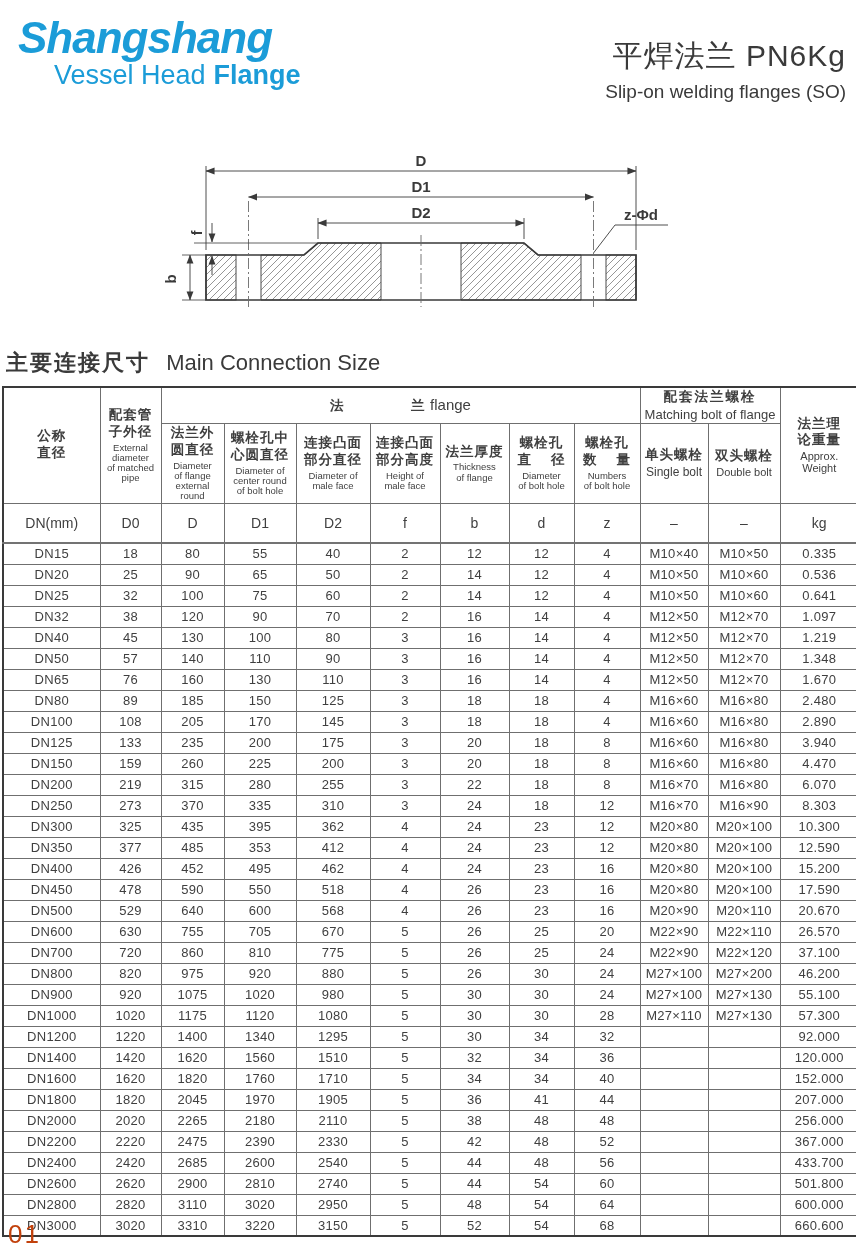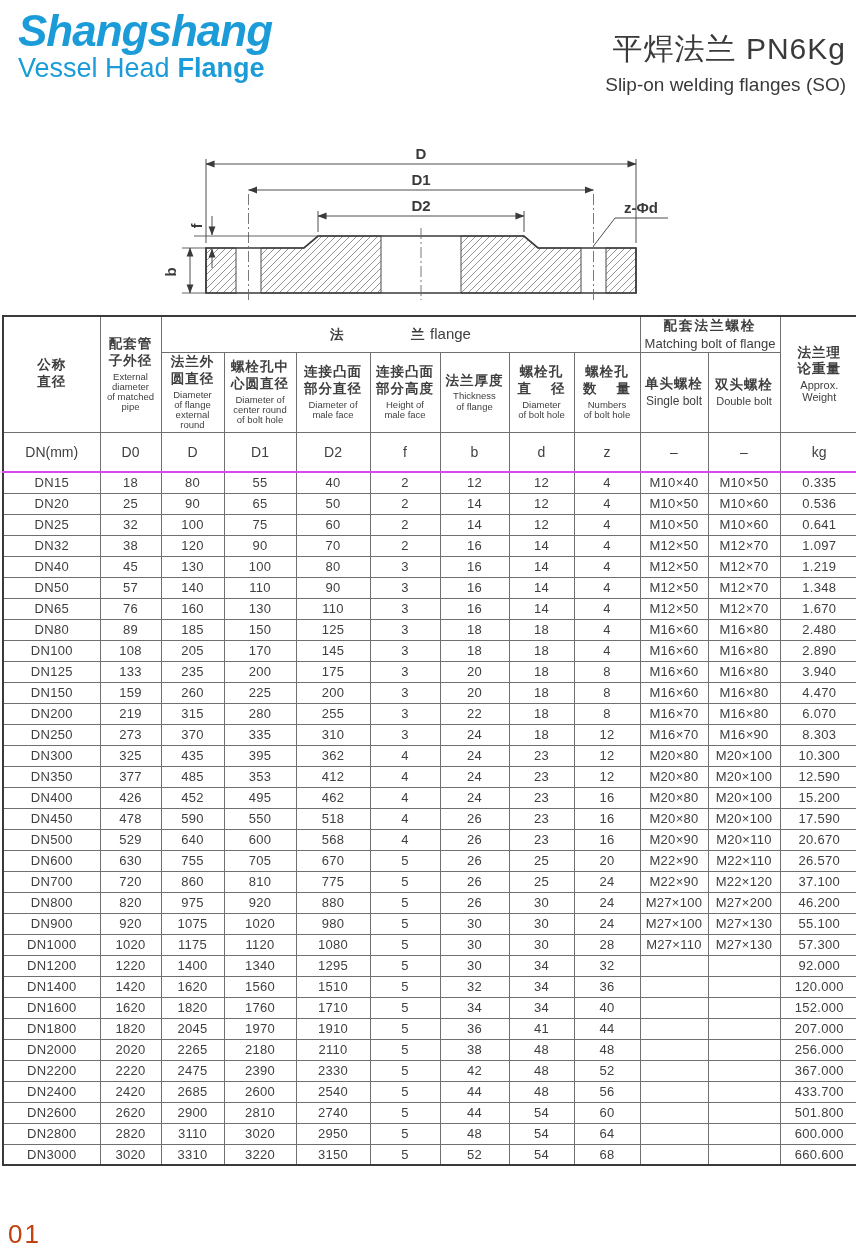--- a/index.html
+++ b/index.html
@@ -1,44 +1,44 @@
 <!DOCTYPE html>
 <html><head>
 <meta charset="utf-8">
 <style>
   * { margin:0; padding:0; box-sizing:border-box; }
   html,body { width:856px; height:1252px; background:#ffffff; overflow:hidden;
     font-family:"Liberation Sans","DejaVu Sans",sans-serif; color:#3d3d3d; }
   .page { position:relative; width:856px; height:1252px; }
 
   
-  .hdr { display:flex; justify-content:space-between; align-items:flex-start; padding:9px 10px 0 18px; }
+  .hdr { display:flex; justify-content:space-between; align-items:flex-start; padding:16px 10px 0 18px; }
   .logo { line-height:1; }
   .logo-main { font-size:44px; font-weight:bold; font-style:italic; color:#1b9cd8; letter-spacing:-1px; }
-  .logo-sub { font-size:27px; color:#1b9cd8; margin-top:2px; letter-spacing:0px; }
+  .logo-sub { font-size:27px; color:#1b9cd8; margin-top:2px; letter-spacing:0px;margin-left:36px; }
   .logo-sub .bold { font-weight:bold; margin-left:8px; }
   .title-block { text-align:right; margin-top:20px; }
   .title-cn { font-size:30px; color:#3a3a3a; letter-spacing:1px; }
   .title-en { font-size:19px; color:#3a3a3a; margin-top:4px; }
 
   
   .diagram-wrap { margin:50px 0 0 160px; }
   svg text { font-family:"Liberation Sans","DejaVu Sans",sans-serif; fill:#3a3a3a; }
 
   
   .section-title { margin:26px 0 8px 6px; font-size:22px; color:#3a3a3a; }
   .section-title .cnpart { font-weight:bold; letter-spacing:2px; }
   .section-title .enpart { margin-left:10px; }
 
   
   table { width:852px; margin:0 2px; border-collapse:collapse; table-layout:fixed; }
   th, td { border:1px solid #6f6f6f; text-align:center; vertical-align:middle;
            font-weight:normal; padding:1px; color:#3f3f3f; }
   table { border:2px solid #3a3a3a; }
-  thead tr.symbols th { border-bottom:2px solid #d946ef; font-size:14px; height:40px; }
+  thead tr.symbols th { border-bottom:2px solid #737373; font-size:14px; height:40px; }
   thead tr.groups th { height:26px; }
   thead tr.subs th { height:72px; }
   .cn { display:block; white-space:pre-wrap; font-size:13.5px; font-weight:bold; line-height:1.25; letter-spacing:1px; }
   .cn.inline { display:inline; }
   .en { display:block; white-space:pre-wrap; font-size:9.5px; line-height:1.08; margin-top:2px; color:#3f3f3f; letter-spacing:0; }
   .en.inline { display:inline; font-size:15px; font-weight:normal; }
   tbody td { font-size:13px; height:21px; letter-spacing:0.3px; }
 
   
   .page-num { position:absolute; left:8px; bottom:2px; font-size:26px; color:#c2410c; letter-spacing:2px; }
@@ -103,20 +103,24 @@
       <line x1="22" y1="147" x2="46" y2="147" stroke="#3a3a3a" stroke-width="0.8"></line>
       <line x1="30" y1="102" x2="30" y2="147" stroke="#3a3a3a" stroke-width="0.9" marker-start="url(#arr)" marker-end="url(#arr)"></line>
       <text x="16" y="126" text-anchor="middle" font-size="15" font-weight="bold" transform="rotate(-90 16 126)">b</text>
 
       <line x1="433.5" y1="100" x2="455" y2="72" stroke="#3a3a3a" stroke-width="0.9"></line>
       <line x1="455" y1="72" x2="508" y2="72" stroke="#3a3a3a" stroke-width="0.9"></line>
       <text x="481" y="67" text-anchor="middle" font-size="15" font-weight="bold">z-Φd</text>
     </svg>
   </div>
 
+  <div class="section-title">
+    <span class="cnpart">主要连接尺寸</span>
+    <span class="enpart">Main Connection Size</span>
+  </div>
 
   <table>
     <colgroup>
       <col style="width:97px">
         <col style="width:61px">
         <col style="width:63px">
         <col style="width:72px">
       <col style="width:74px">
         <col style="width:70px">
         <col style="width:69px">
@@ -583,21 +587,21 @@
           <td>40</td>
           <td></td>
           <td></td>
           <td>152.000</td>
         </tr>
         <tr>
           <td>DN1800</td>
           <td>1820</td>
           <td>2045</td>
           <td>1970</td>
-          <td>1910</td>
+          <td>1905</td>
           <td>5</td>
           <td>36</td>
           <td>41</td>
           <td>44</td>
           <td></td>
           <td></td>
           <td>207.000</td>
         </tr>
         <tr>
           <td>DN2000</td>

